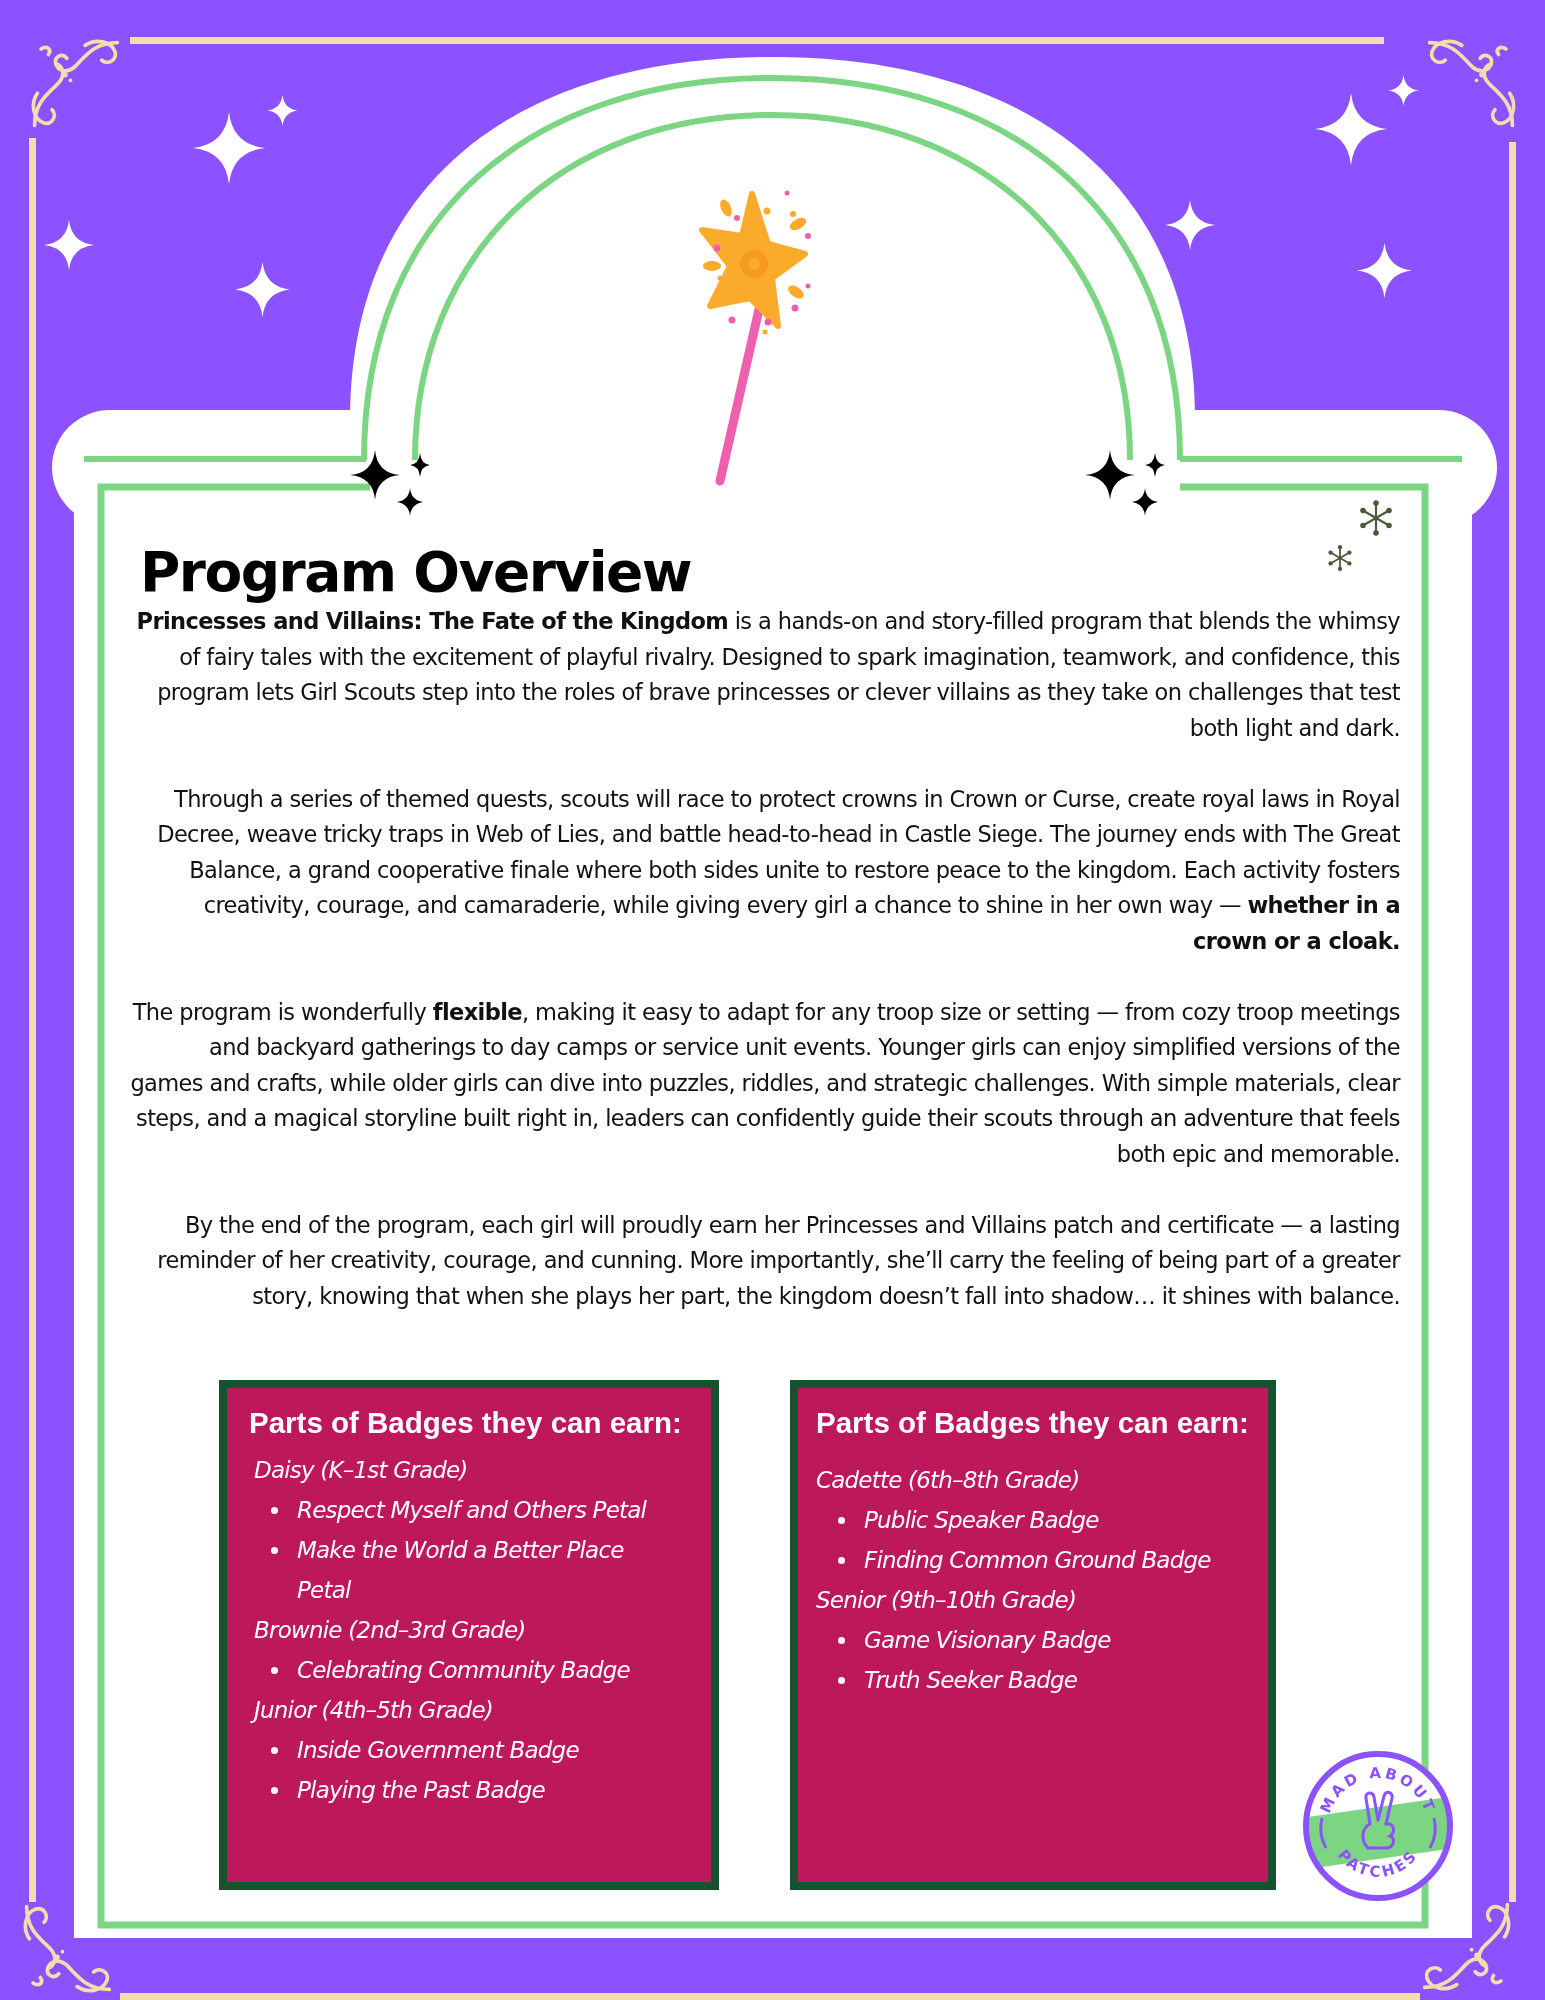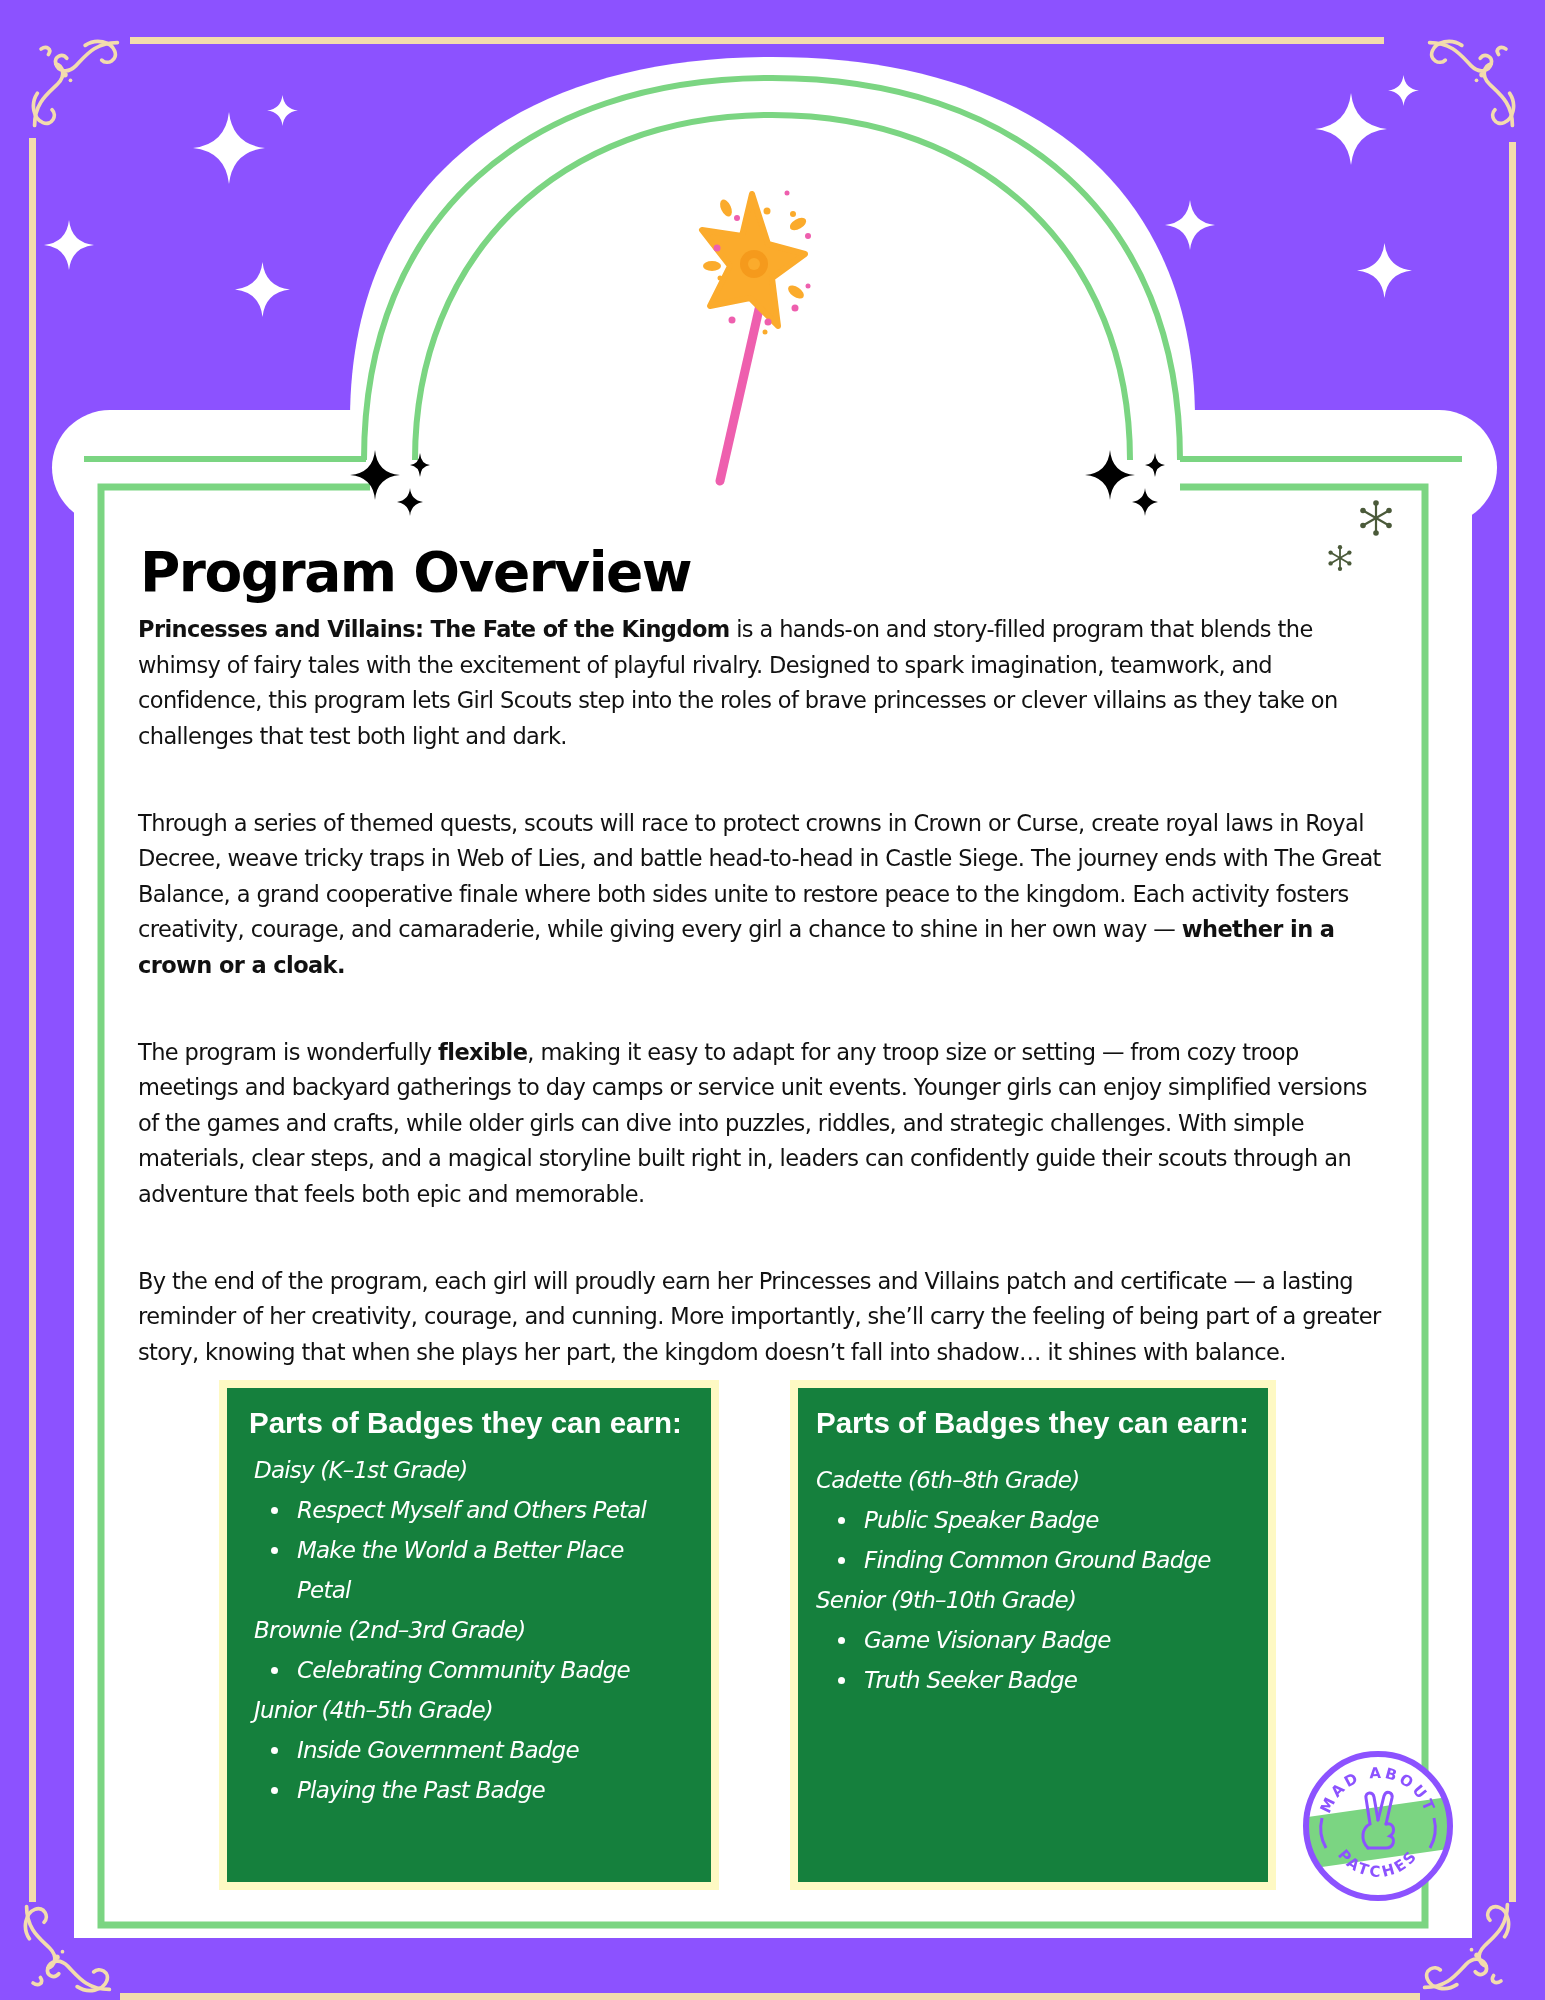--- a/index.html
+++ b/index.html
@@ -2,24 +2,24 @@
 <html><head>
 <meta charset="utf-8">
 <style>
   html, body { margin:0; padding:0; }
   body { width:1545px; height:2000px; position:relative; overflow:hidden; background:#8c52ff; font-family:"Liberation Sans", sans-serif; }
   .abs { position:absolute; }
   .cream { background:#f3dcad; }
   .ornament { position:absolute; width:92px; height:92px; }
   .sparkle { position:absolute; }
   .content-text { position:absolute; left:130px; width:1270px; color:#111; font-family:"DejaVu Sans", sans-serif; font-size:22.5px; line-height:35.5px; letter-spacing:-0.6px; transform-origin:left top; }
-  .content-text p { margin:8px; }
+  .content-text p { margin:0;text-align:right; }
   .content-text b { font-weight:bold; }
   .title { position:absolute; left:128px; top:528px; font-family:"DejaVu Sans", sans-serif; font-weight:bold; font-size:55px; letter-spacing:-1.5px; color:#000; }
-  .badge-box { position:absolute; background:#15803d; border:8px solid #fef9c3; box-sizing:border-box; color:#fff; }
+  .badge-box { position:absolute; background:#be185d; border:8px solid #14532d; box-sizing:border-box; color:#fff; }
   .badge-title { font-family:"Liberation Sans", sans-serif; font-weight:bold; font-size:29.5px; margin:0; white-space:nowrap; }
   .level { font-family:"DejaVu Sans", sans-serif; font-style:italic; font-size:23px; line-height:40px; letter-spacing:-0.8px; white-space:nowrap; }
   .badge-list { list-style:none; margin:0; padding:0 0 0 48px; }
   .badge-list li { font-family:"DejaVu Sans", sans-serif; font-style:italic; font-size:23px; line-height:40px; letter-spacing:-0.8px; position:relative; padding-left:0; }
   .badge-list li::before { content:""; position:absolute; left:-26px; top:17px; width:7px; height:7px; border-radius:50%; background:#fff; }
 </style>
 </head>
 <body>
 
 <div class="abs cream" style="left:130px; top:37px; width:1254px; height:7px;"></div>

